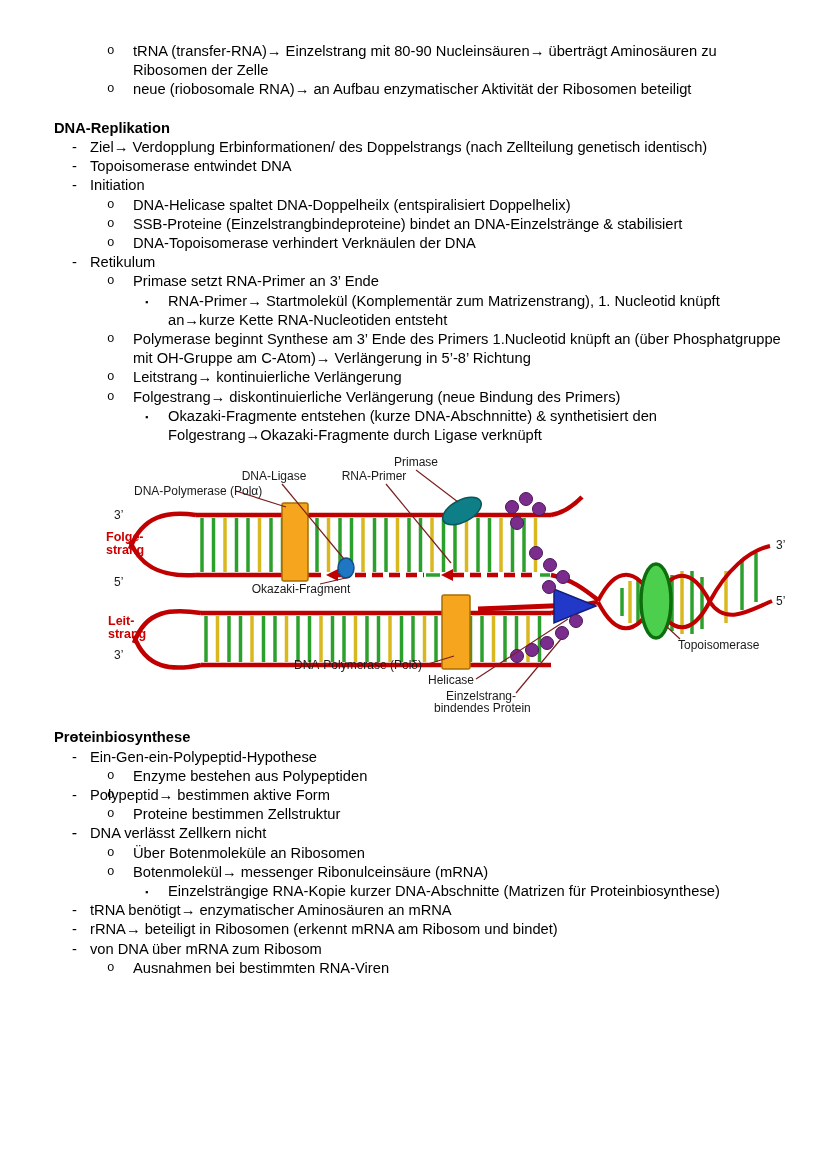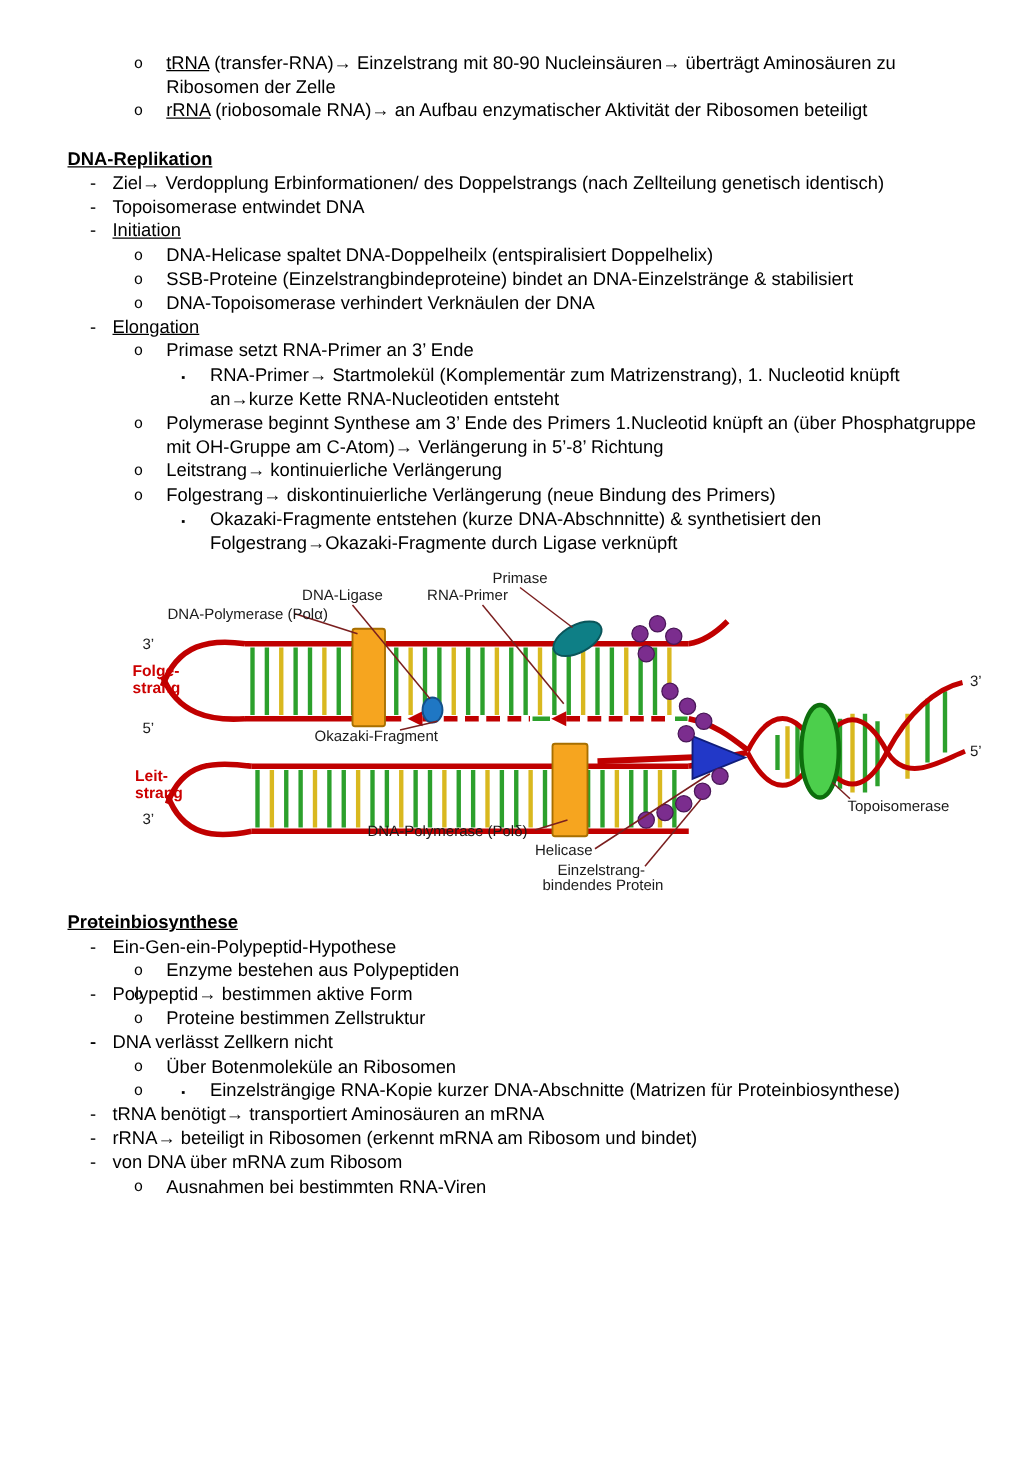--- a/index.html
+++ b/index.html
@@ -8,23 +8,23 @@
     position:relative; width:828px; height:1171px; background:#fff; overflow:hidden;
     font-family:"Liberation Sans","DejaVu Sans",sans-serif;
     font-size:14.7px; line-height:19.2px; color:#000;
   }
   .content { padding:42px 42px 0 54px; }
   .item { position:relative; }
   .item .marker { position:absolute; top:0; }
   .item.l1 { padding-left:36px; }  .item.l1 .marker { left:18px; }
   .item.l2 { padding-left:79px; }  .item.l2 .marker { left:53px; font-family:"Liberation Mono","DejaVu Sans Mono",monospace; font-size:12.5px; }
   .item.l3 { padding-left:114px; } .item.l3 .marker { left:91px; font-size:9px; top:1px; }
-  .u { text-decoration:underline; }
+  .u { }
   .heading { font-weight:bold; }
-  .heading span { text-decoration:underline; }
+  .heading span { }
   .spacer { height:19.2px; }
   .diagram-wrap { margin:8px 0 2px 52px; }
   svg text { font-family:"Liberation Sans","DejaVu Sans",sans-serif; font-size:12px; fill:#1a1a1a; }
   svg text.redlbl { fill:var(--label-red,#cc0000); font-weight:bold; font-size:12.5px; }
   .strand { stroke:var(--strand-red,#c00000); fill:none; }
   .polym { fill:var(--polymerase-orange,#f6a51f); stroke:#a86f00; stroke-width:1.5; }
   .primase { fill:var(--primase-teal,#0e7f86); stroke:#0a555a; stroke-width:1.5; }
   .ligase { fill:var(--ligase-blue,#1f77c4); stroke:#14508a; stroke-width:1.5; }
   .helicase { fill:var(--helicase-blue,#2238c8); stroke:#101d7a; stroke-width:1.5; }
   .bead { fill:var(--ssb-purple,#7b2d8e); stroke:#4a1758; stroke-width:1; }
@@ -35,30 +35,30 @@
   .redfill { fill:var(--strand-red,#c00000); stroke:none; }
 </style>
 </head>
 <body>
 
 <div class="page">
   <div class="content">
 
     <div>
         <div class="item l2"><span class="marker">o</span><span class="txt"><span class="u">tRNA</span><span> (transfer-RNA)→ Einzelstrang mit 80-90 Nucleinsäuren→ überträgt Aminosäuren zu Ribosomen der Zelle</span></span></div>
-        <div class="item l2"><span class="marker">o</span><span class="txt"><span class="u">rRNA</span><span> (riobosomale RNA)→ an Aufbau enzymatischer Aktivität der Ribosomen beteiligt</span></span></div>
+        <div class="item l2"><span class="marker">o</span><span class="txt"><span class="u">neue</span><span> (riobosomale RNA)→ an Aufbau enzymatischer Aktivität der Ribosomen beteiligt</span></span></div>
         <div class="spacer"></div>
         <div class="heading"><span>DNA-Replikation</span></div>
         <div class="item l1"><span class="marker">-</span><span class="txt"><span>Ziel→ Verdopplung Erbinformationen/ des Doppelstrangs (nach Zellteilung genetisch identisch)</span></span></div>
         <div class="item l1"><span class="marker">-</span><span class="txt"><span>Topoisomerase entwindet DNA</span></span></div>
         <div class="item l1"><span class="marker">-</span><span class="txt"><span class="u">Initiation</span></span></div>
         <div class="item l2"><span class="marker">o</span><span class="txt"><span>DNA-Helicase spaltet DNA-Doppelheilx (entspiralisiert Doppelhelix)</span></span></div>
         <div class="item l2"><span class="marker">o</span><span class="txt"><span>SSB-Proteine (Einzelstrangbindeproteine) bindet an DNA-Einzelstränge &amp; stabilisiert</span></span></div>
         <div class="item l2"><span class="marker">o</span><span class="txt"><span>DNA-Topoisomerase verhindert Verknäulen der DNA</span></span></div>
-        <div class="item l1"><span class="marker">-</span><span class="txt"><span class="u">Elongation</span></span></div>
+        <div class="item l1"><span class="marker">-</span><span class="txt"><span class="u">Retikulum</span></span></div>
         <div class="item l2"><span class="marker">o</span><span class="txt"><span>Primase setzt RNA-Primer an 3’ Ende</span></span></div>
         <div class="item l3"><span class="marker">▪</span><span class="txt"><span>RNA-Primer→ Startmolekül (Komplementär zum Matrizenstrang), 1. Nucleotid knüpft an→kurze Kette RNA-Nucleotiden entsteht</span></span></div>
         <div class="item l2"><span class="marker">o</span><span class="txt"><span>Polymerase beginnt Synthese am 3’ Ende des Primers 1.Nucleotid knüpft an (über Phosphatgruppe mit OH-Gruppe am C-Atom)→ Verlängerung in 5’-8’ Richtung</span></span></div>
         <div class="item l2"><span class="marker">o</span><span class="txt"><span>Leitstrang→ kontinuierliche Verlängerung</span></span></div>
         <div class="item l2"><span class="marker">o</span><span class="txt"><span>Folgestrang→ diskontinuierliche Verlängerung (neue Bindung des Primers)</span></span></div>
         <div class="item l3"><span class="marker">▪</span><span class="txt"><span>Okazaki-Fragmente entstehen (kurze DNA-Abschnnitte) &amp; synthetisiert den Folgestrang→Okazaki-Fragmente durch Ligase verknüpft</span></span></div>
       </div>
 
     <div class="diagram-wrap">
       <svg width="690" height="268" viewBox="0 0 690 268" xmlns="http://www.w3.org/2000/svg">
@@ -230,22 +230,22 @@
         <div class="item l1"><span class="marker">-</span><span class="txt"><span></span></span></div>
         <div class="heading"><span>Proteinbiosynthese</span></div>
         <div class="item l1"><span class="marker">-</span><span class="txt"><span>Ein-Gen-ein-Polypeptid-Hypothese</span></span></div>
         <div class="item l2"><span class="marker">o</span><span class="txt"><span>Enzyme bestehen aus Polypeptiden</span></span></div>
         <div class="item l2"><span class="marker">o</span></div>
         <div class="item l1"><span class="marker">-</span><span class="txt"><span>Polypeptid→ bestimmen aktive Form</span></span></div>
         <div class="item l2"><span class="marker">o</span><span class="txt"><span>Proteine bestimmen Zellstruktur</span></span></div>
         <div class="item l1"><span class="marker">-</span></div>
         <div class="item l1"><span class="marker">-</span><span class="txt"><span>DNA verlässt Zellkern nicht</span></span></div>
         <div class="item l2"><span class="marker">o</span><span class="txt"><span>Über Botenmoleküle an Ribosomen</span></span></div>
-        <div class="item l2"><span class="marker">o</span></div>
+        <div class="item l2"><span class="marker">o</span><span class="txt"><span>Botenmolekül→ messenger Ribonulceinsäure (mRNA)</span></span></div>
         <div class="item l3"><span class="marker">▪</span><span class="txt"><span>Einzelsträngige RNA-Kopie kurzer DNA-Abschnitte (Matrizen für Proteinbiosynthese)</span></span></div>
-        <div class="item l1"><span class="marker">-</span><span class="txt"><span>tRNA benötigt→ transportiert Aminosäuren an mRNA</span></span></div>
+        <div class="item l1"><span class="marker">-</span><span class="txt"><span>tRNA benötigt→ enzymatischer Aminosäuren an mRNA</span></span></div>
         <div class="item l1"><span class="marker">-</span><span class="txt"><span>rRNA→ beteiligt in Ribosomen (erkennt mRNA am Ribosom und bindet)</span></span></div>
         <div class="item l1"><span class="marker">-</span><span class="txt"><span>von DNA über mRNA zum Ribosom</span></span></div>
         <div class="item l2"><span class="marker">o</span><span class="txt"><span>Ausnahmen bei bestimmten RNA-Viren</span></span></div>
       </div>
 
   </div>
 </div>
 
 </body></html>

